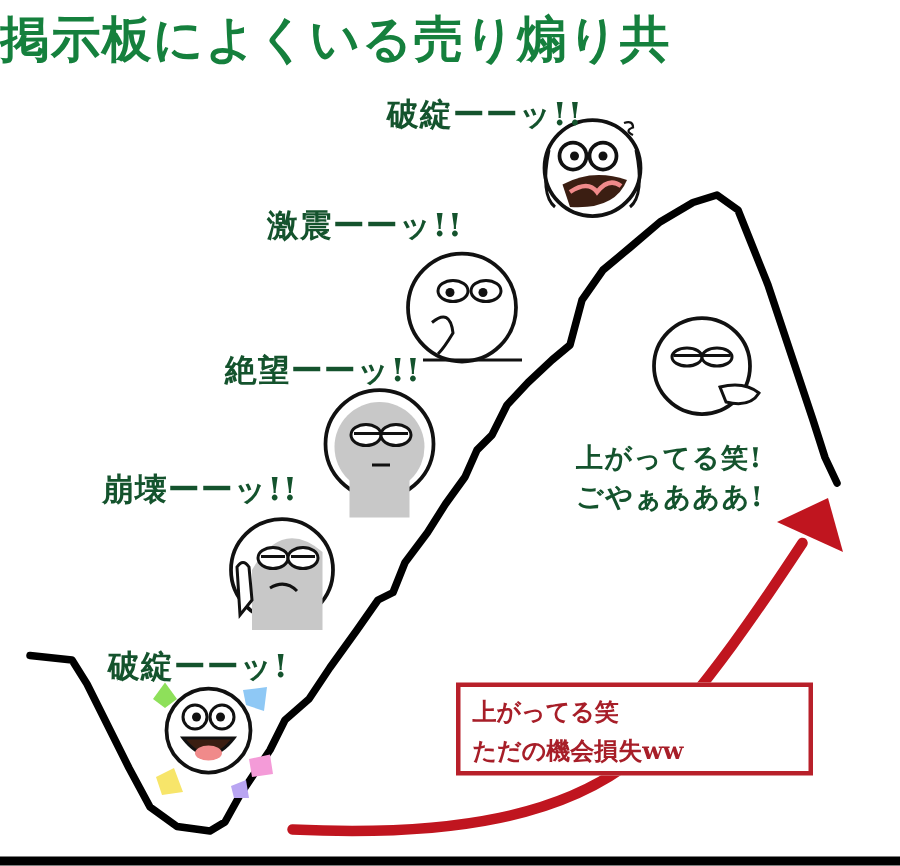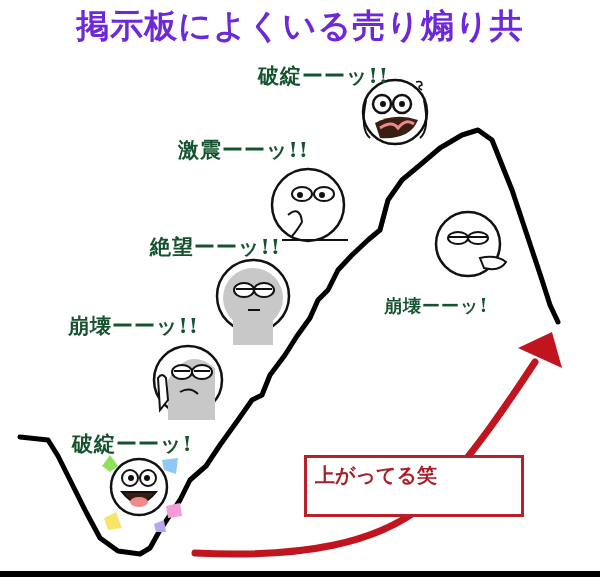--- a/index.html
+++ b/index.html
@@ -1,31 +1,31 @@
 <!DOCTYPE html>
 <html><head>
   <meta charset="utf-8">
   <style>
     html, body { margin: 0; padding: 0; background: #ffffff; }
     body { width: 600px; height: 577px; position: relative; overflow: hidden; font-family: "DejaVu Serif", serif; }
     .title {
-      position: absolute; left: 0; top: 4px; width: 600px; text-align: center;
+      position: absolute; left: 0; top: 4px; width: 600px; 
       font-family: "DejaVu Sans", sans-serif; font-weight: bold; font-size: 33px;
-      letter-spacing: 1px; color: #6d28d9;
+      letter-spacing: 1px; color: #15803d;
     }
     .label {
       position: absolute; color: #14532d; font-weight: bold; font-size: 21px;
       letter-spacing: 1px; white-space: nowrap;
     }
     .label.small { font-size: 18px; line-height: 26px; }
     .art { position: absolute; left: 0; top: 0; }
     .callout {
-      position: absolute; left: 304px; top: 455px; width: 220px; height: 62px;
+      position: absolute; left: 304px; top: 455px; width: 238px; height: 62px;
       border: 3px solid #b8202a; background: #fff; box-sizing: border-box;
-      padding: 4px 8px; color: #a71e28; font-size: 20px; line-height: 26px; font-weight: bold;
+      padding: 4px 8px; color: #a71e28; font-size: 16px; line-height: 26px; font-weight: bold;
     }
     .bottom-bar { position: absolute; left: 0; top: 571px; width: 600px; height: 6px; background: #000; }
   </style>
 </head>
 <body>
 
 <div class="title">掲示板によくいる売り煽り共</div>
 
 <svg class="art" width="600" height="577" viewBox="0 0 600 577">
 
@@ -102,20 +102,22 @@
   </g>
 </svg>
 
 <div class="label" style="left:72px; top:430px;">破綻ーーッ!</div>
 <div class="label" style="left:68px; top:312px;">崩壊ーーッ!!</div>
 <div class="label" style="left:126px; top:233px;margin-left:24px;">絶望ーーッ!!</div>
 <div class="label" style="left:178px; top:136px;">激震ーーッ!!</div>
 <div class="label" style="left:258px; top:62px;">破綻ーーッ!!</div>
 
 <div class="label small" style="left:384px; top:293px;">
-  <div>崩壊ーーッ!</div>
+  <div>上がってる笑!</div>
+  <div>ごやぁあああ!</div>
 </div>
 
 <div class="callout">
   <div>上がってる笑</div>
+  <div>ただの機会損失ww</div>
 </div>
 
 <div class="bottom-bar"></div>
 
 </body></html>

